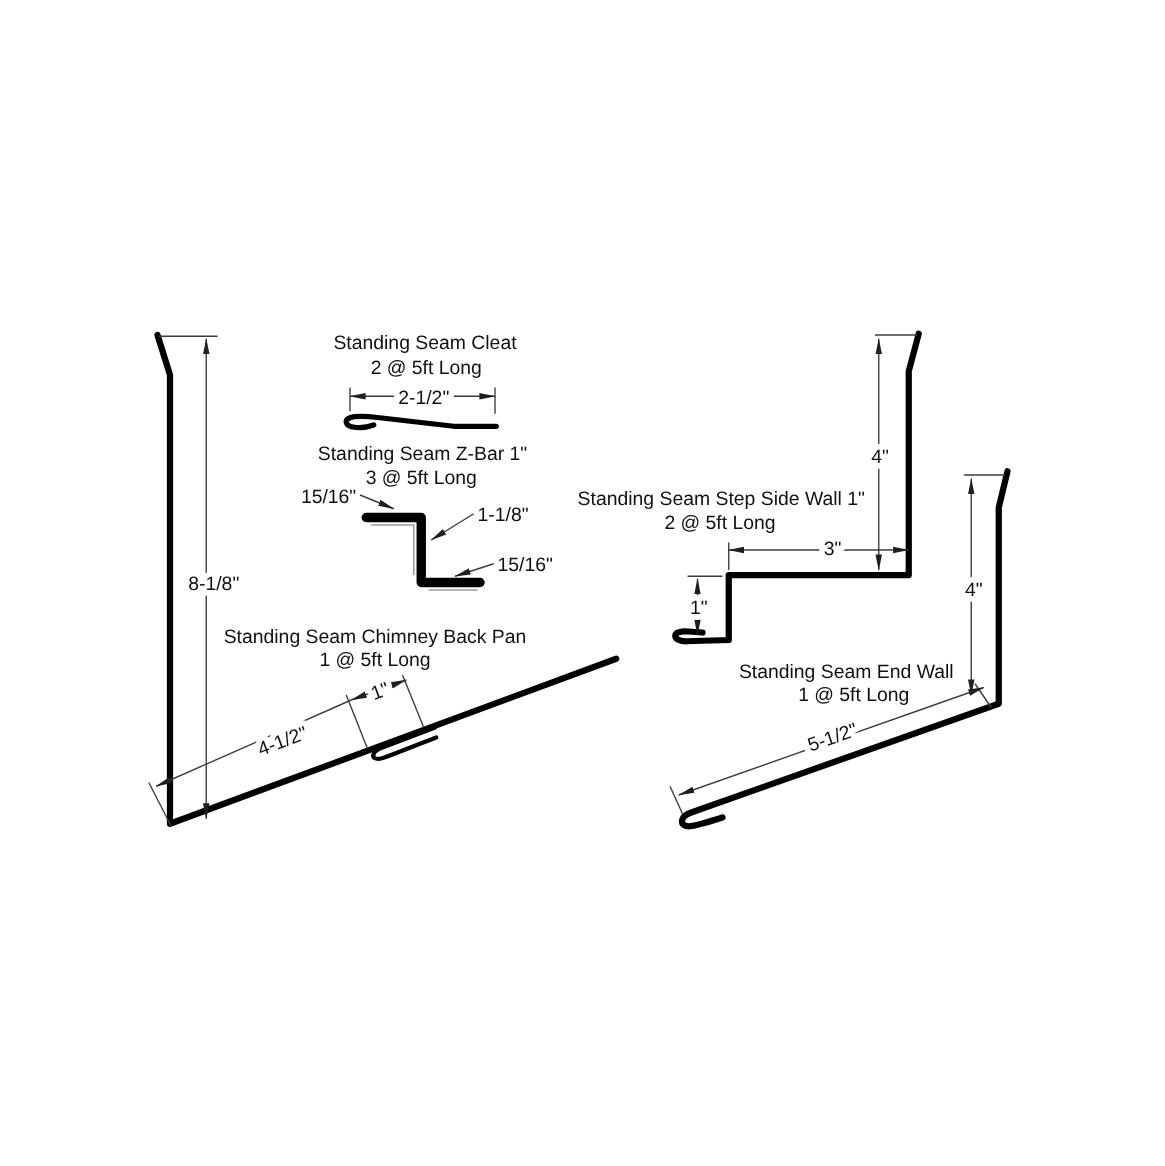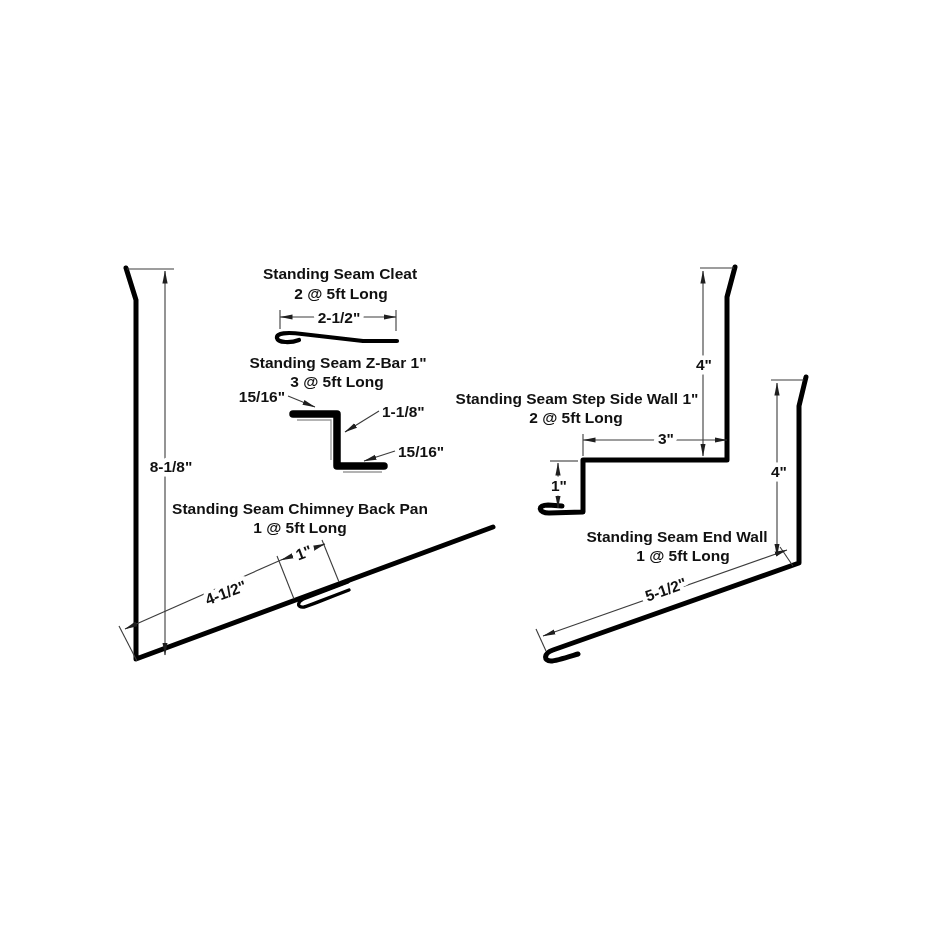--- a/index.html
+++ b/index.html
@@ -2,21 +2,21 @@
 <html style="--line: #000000; --dim: #3c3c3c; --bg: #ffffff; --inner: #9a9a9a;"><head>
 <meta charset="utf-8">
 <style>
   :root{
     --line:#000000;
     --dim:#3c3c3c;
     --bg:#ffffff;
     --inner:#9a9a9a;
   }
   html,body{margin:0;padding:0;background:var(--bg);}
-  .stage{width:932px;height:933px;position:relative;background:var(--bg);overflow:hidden;font-weight:bold;}
+  .stage{width:932px;height:933px;position:relative;background:var(--bg);overflow:hidden;}
   svg{display:block;}
   text{
     font-family:"Liberation Sans", sans-serif;
     font-size:15.5px;
     fill:#111111;
     white-space:pre;
   }
   .title{text-anchor:middle;}
   .dimtxt{
     stroke:#ffffff;

